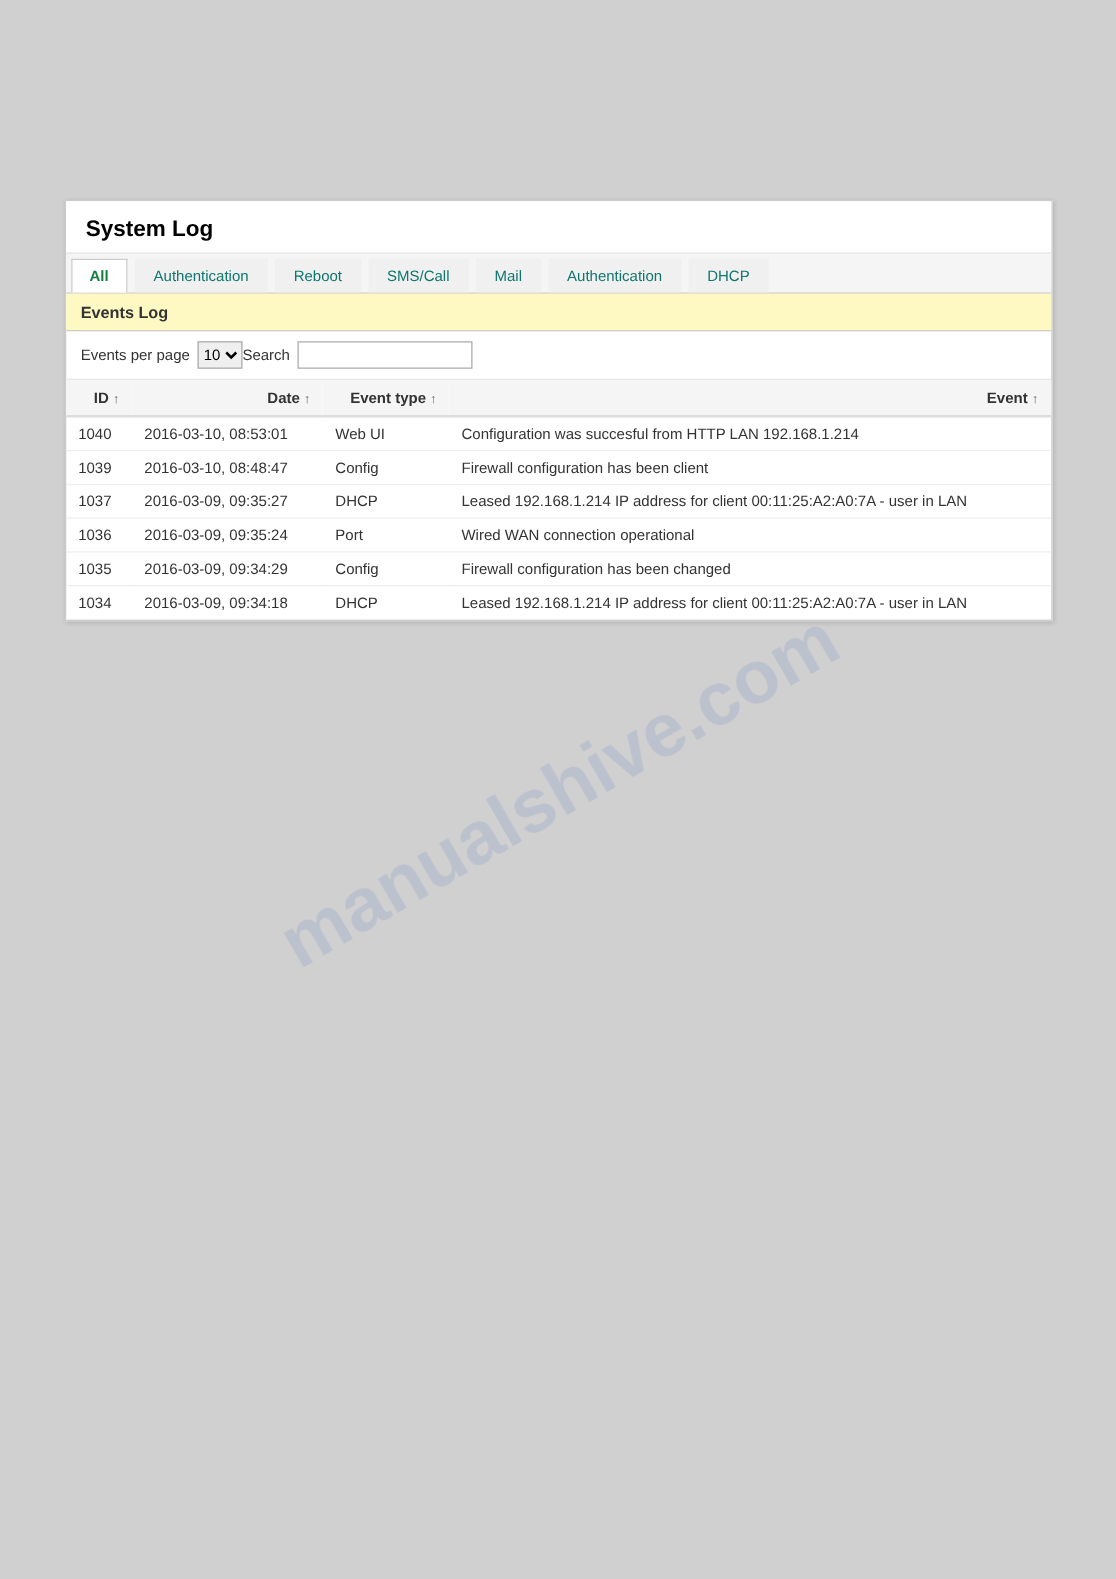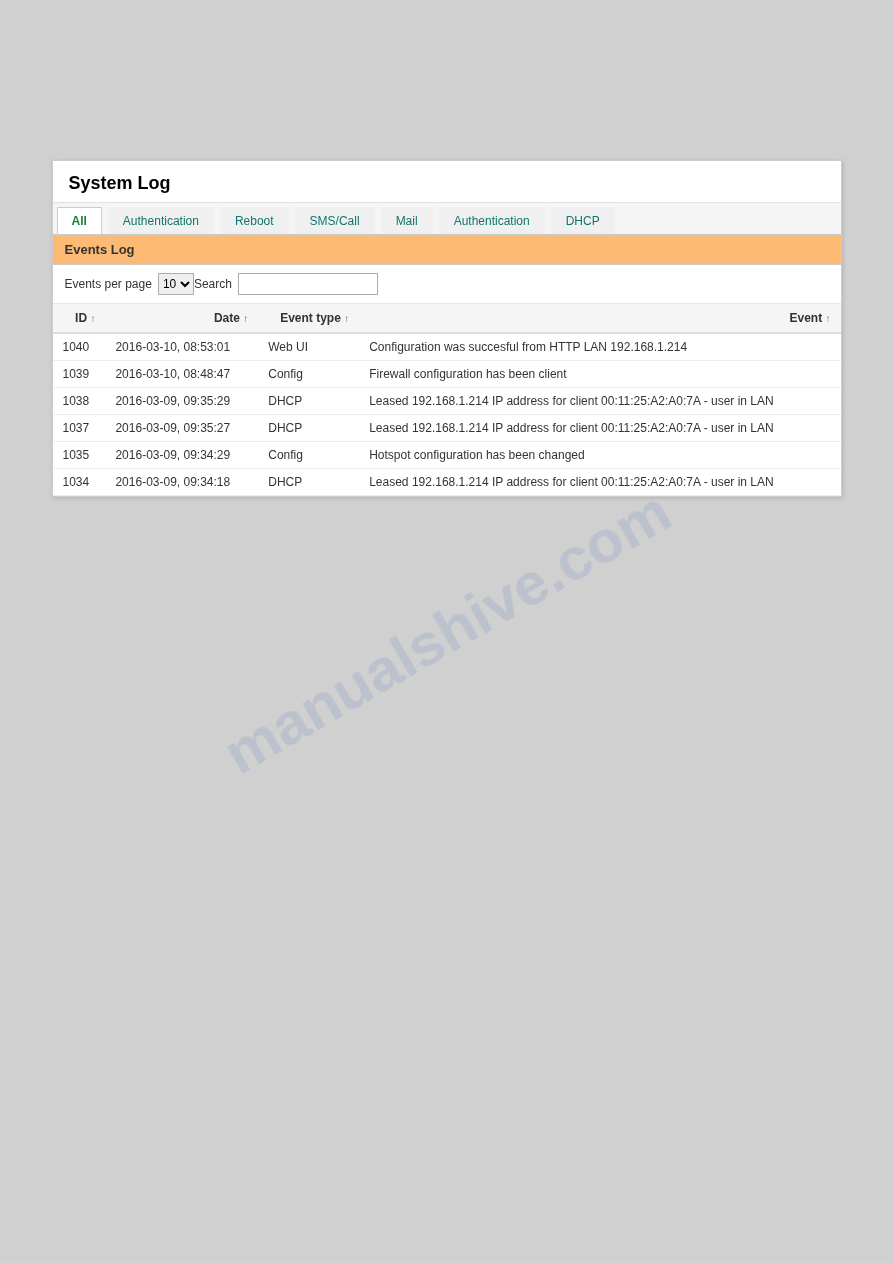--- a/index.html
+++ b/index.html
@@ -47,21 +47,21 @@
       margin-left: 4px;
     }
     .tab.active {
       background: #fff;
       border-color: #ccc;
       border-bottom-color: #fff;
       color: #15803d;
       font-weight: bold;
     }
     .section-header {
-      background: #fdba74;
+      background: #fef9c3;
       padding: 7px 12px;
       font-size: 13px;
       font-weight: bold;
       border-bottom: 1px solid #ccc;
     }
     .events-controls {
       display: flex;
       align-items: center;
       padding: 8px 12px;
       border-bottom: 1px solid #e8e8e8;
@@ -184,36 +184,36 @@
           <td>Web UI</td>
           <td>Configuration was succesful from HTTP LAN 192.168.1.214</td>
         </tr>
         <tr>
           <td>1039</td>
           <td>2016-03-10, 08:48:47</td>
           <td>Config</td>
           <td>Firewall configuration has been client</td>
         </tr>
         <tr>
-          <td>1038</td>
-          <td>2016-03-09, 09:35:29</td>
-          <td>DHCP</td>
-          <td>Leased 192.168.1.214 IP address for client 00:11:25:A2:A0:7A - user in LAN</td>
-        </tr>
-        <tr>
           <td>1037</td>
           <td>2016-03-09, 09:35:27</td>
           <td>DHCP</td>
           <td>Leased 192.168.1.214 IP address for client 00:11:25:A2:A0:7A - user in LAN</td>
         </tr>
         <tr>
+          <td>1036</td>
+          <td>2016-03-09, 09:35:24</td>
+          <td>Port</td>
+          <td>Wired WAN connection operational</td>
+        </tr>
+        <tr>
           <td>1035</td>
           <td>2016-03-09, 09:34:29</td>
           <td>Config</td>
-          <td>Hotspot configuration has been changed</td>
+          <td>Firewall configuration has been changed</td>
         </tr>
         <tr>
           <td>1034</td>
           <td>2016-03-09, 09:34:18</td>
           <td>DHCP</td>
           <td>Leased 192.168.1.214 IP address for client 00:11:25:A2:A0:7A - user in LAN</td>
         </tr>
       </tbody>
   </table>
 </div>

